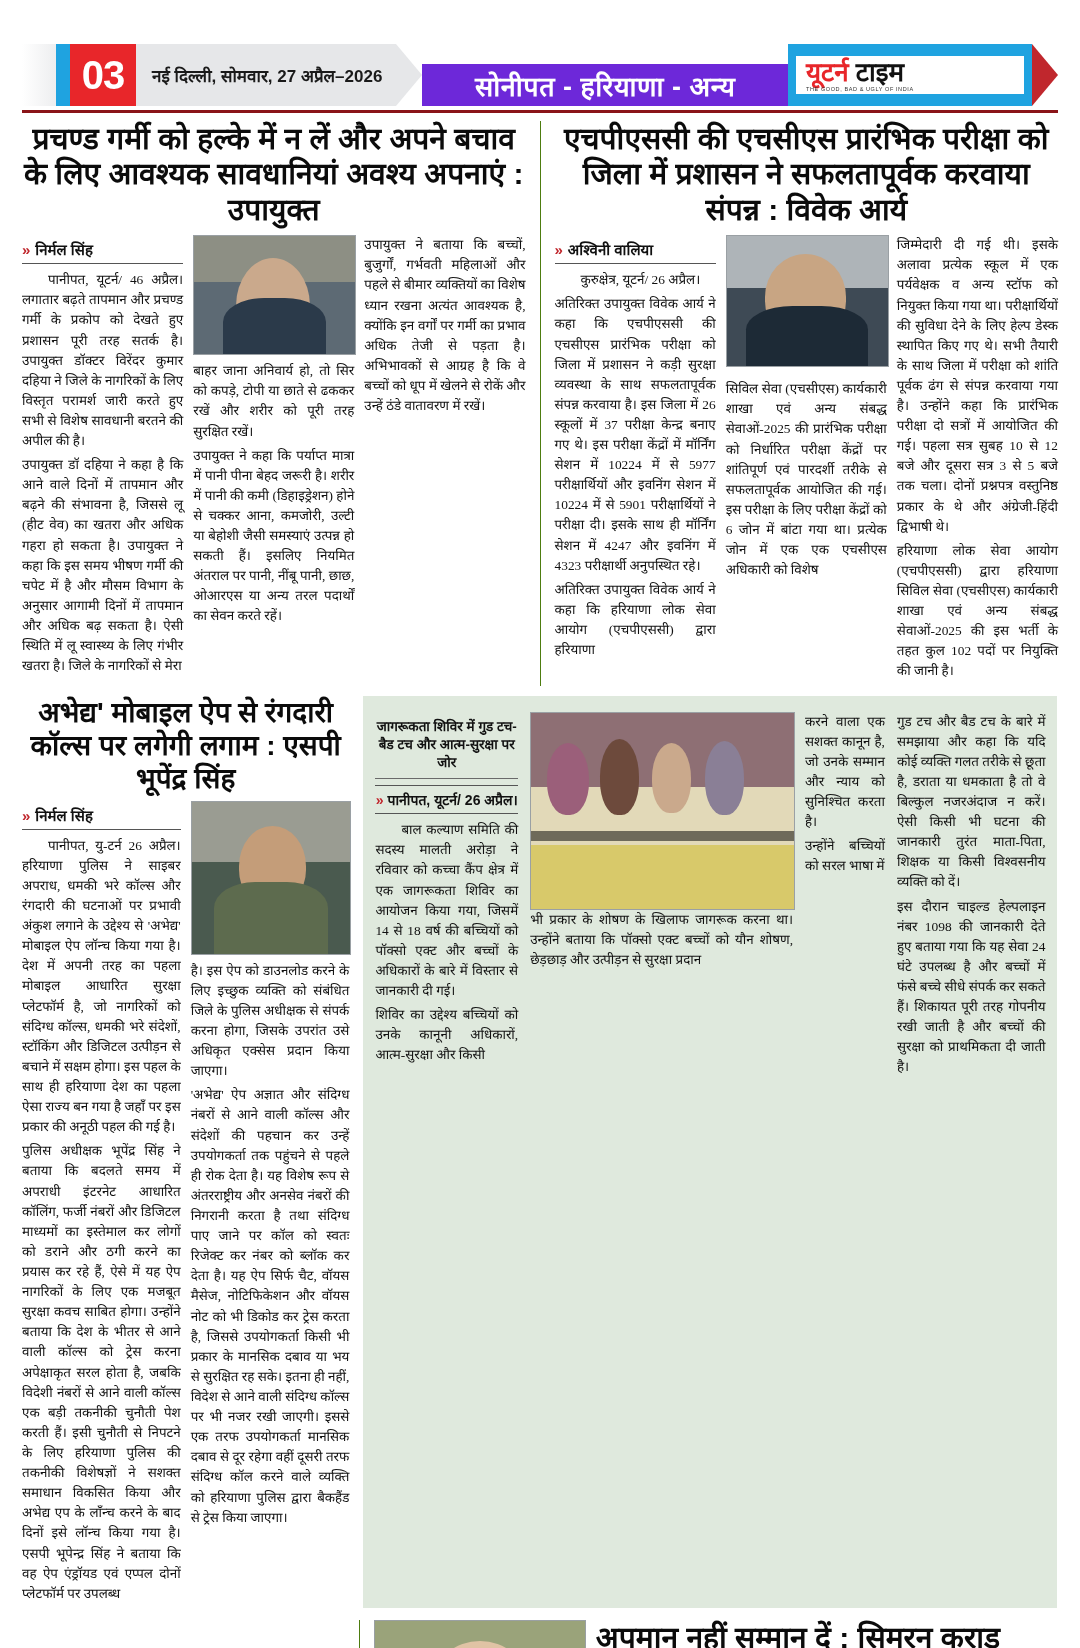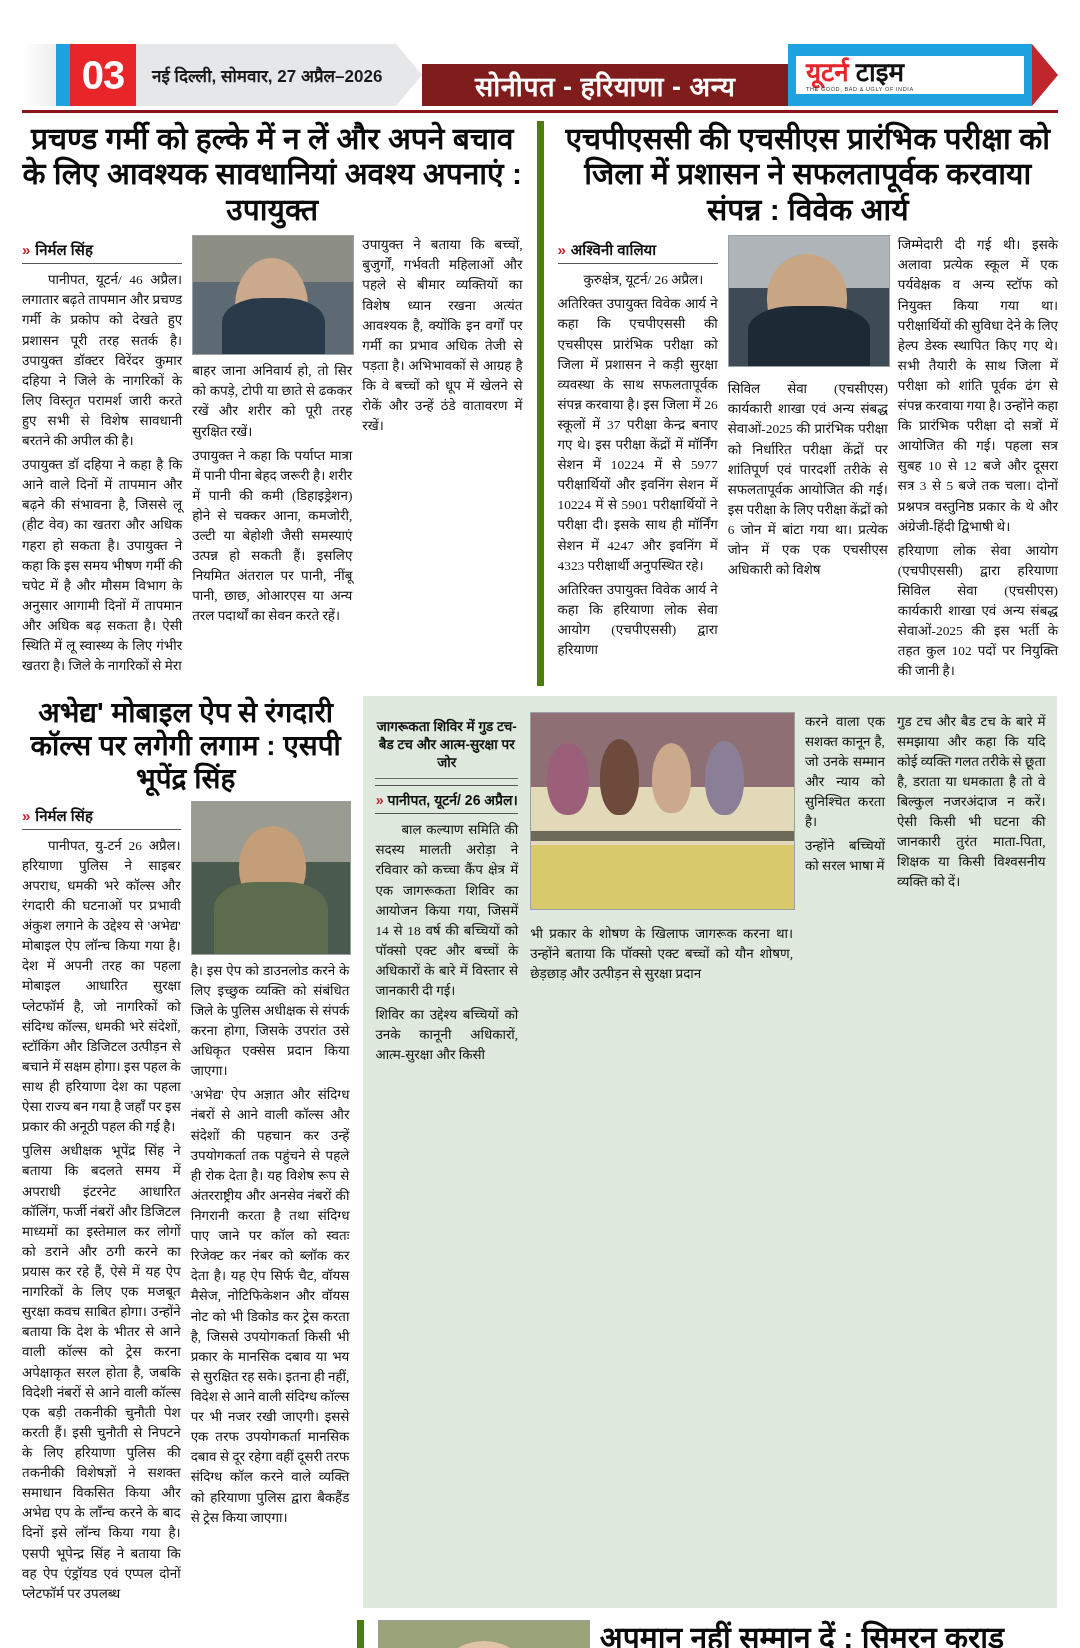--- a/index.html
+++ b/index.html
@@ -22,21 +22,21 @@
     font-family:"Liberation Sans","DejaVu Sans",sans-serif;font-weight:bold;font-size:40px;letter-spacing:-1px;
     position:relative;z-index:4;
   }
   .mh-pagebox::before{content:"";position:absolute;left:-14px;top:0;width:14px;height:100%;background:#1fa3e0;}
   .mh-date{
     flex:0 0 auto;background:#e6e7e9;display:flex;align-items:center;padding:0 14px 0 16px;
     font-family:"Liberation Sans","DejaVu Sans",sans-serif;font-weight:bold;font-size:17px;color:#1a1a1a;
   }
   .mh-arrow1{width:0;height:0;border-top:31px solid transparent;border-bottom:31px solid transparent;border-left:26px solid #e6e7e9;}
   .mh-edition{
-    flex:1;background:#7f1d1d;display:flex;align-items:center;justify-content:center;
+    flex:1;background:#6d28d9;display:flex;align-items:center;justify-content:center;
     color:#fff;font-family:"Liberation Sans","DejaVu Sans",sans-serif;font-weight:bold;font-size:27px;letter-spacing:.5px;margin-top:20px;
   }
   .mh-logo{
     flex:0 0 232px;background:#1fa3e0;display:flex;align-items:center;justify-content:center;padding:0 6px;
   }
   .mh-logo-inner{background:#fff;border:2px solid #1fa3e0;padding:3px 10px 2px;text-align:left;width:100%;box-sizing:border-box;}
   .mh-logo-main{font-family:"Liberation Sans","DejaVu Sans",sans-serif;font-weight:bold;font-size:26px;line-height:1;white-space:nowrap;}
   .mh-logo-main .red{color:#e8262a;}
   .mh-logo-main .blk{color:#111;}
   .mh-logo-tag{font-family:"Liberation Sans","DejaVu Sans",sans-serif;font-size:5.5px;letter-spacing:.6px;color:#333;margin-top:1px;}
@@ -60,21 +60,21 @@
     padding:4px 0;border-top:1px solid #555;border-bottom:1px solid #555;margin:6px 0;text-align:center;
   }
   p.body{
     font-size:13.4px;line-height:1.5;text-align:justify;text-justify:inter-word;
     margin:0 0 4px 0;hyphens:auto;
   }
   p.body.first{text-indent:26px;}
   .photo{
     width:100%;background:#bfc3c6;position:relative;overflow:hidden;border:1px solid #9aa0a4;
   }
-  .vline{border-left:7px solid #4d7c0f;}
+  .vline{border-left:1px solid #4d7c0f;}
 
   
   .sec1{display:flex;gap:14px;margin-top:8px;}
   .sec1 .half{width:50%;}
   .sec1 .cols{display:flex;gap:10px;margin-top:8px;}
   .sec1 .c{width:33.33%;}
 
   
   .sec2{display:flex;gap:14px;margin-top:10px;}
   .sec2-left{width:31.6%;}
@@ -215,28 +215,29 @@
           <div class="photo" style="height:196px;background:#b8a9a0;">
             <div class="ph-band" style="top:0;height:74px;background:#8e6f74;"></div>
             <div class="ph-band" style="top:74px;height:58px;background:#e2d9b8;"></div>
             <div class="ph-band" style="top:132px;height:64px;background:#d8c96a;"></div>
             <div class="ph-person" style="left:6%;top:30px;width:16%;height:72px;background:#9b5f7a;"></div>
             <div class="ph-person" style="left:26%;top:26px;width:15%;height:76px;background:#6d4a3c;"></div>
             <div class="ph-person" style="left:46%;top:30px;width:15%;height:70px;background:#caa98c;"></div>
             <div class="ph-person" style="left:66%;top:28px;width:15%;height:74px;background:#8a7f96;"></div>
             <div class="ph-band" style="top:118px;height:10px;background:#6e6a5a;"></div>
           </div>
-          <p class="body" style="margin-top:14px;">भी प्रकार के शोषण के खिलाफ जागरूक करना था। उन्होंने बताया कि पॉक्सो एक्ट बच्चों को यौन शोषण, छेड़छाड़ और उत्पीड़न से सुरक्षा प्रदान</p>
+          <p class="body" style="margin-top:0;">भी प्रकार के शोषण के खिलाफ जागरूक करना था। उन्होंने बताया कि पॉक्सो एक्ट बच्चों को यौन शोषण, छेड़छाड़ और उत्पीड़न से सुरक्षा प्रदान</p>
         </div>
         <div class="c4" style="width:14%;">
           <p class="body">करने वाला एक सशक्त कानून है, जो उनके सम्मान और न्याय को सुनिश्चित करता है।</p>
           <p class="body">उन्होंने बच्चियों को सरल भाषा में</p>
         </div>
         <div class="c4" style="width:26%;">
           <p class="body">गुड टच और बैड टच के बारे में समझाया और कहा कि यदि कोई व्यक्ति गलत तरीके से छूता है, डराता या धमकाता है तो वे बिल्कुल नजरअंदाज न करें। ऐसी किसी भी घटना की जानकारी तुरंत माता-पिता, शिक्षक या किसी विश्वसनीय व्यक्ति को दें।</p>
+          <p class="body">इस दौरान चाइल्ड हेल्पलाइन नंबर 1098 की जानकारी देते हुए बताया गया कि यह सेवा 24 घंटे उपलब्ध है और बच्चों में फंसे बच्चे सीधे संपर्क कर सकते हैं। शिकायत पूरी तरह गोपनीय रखी जाती है और बच्चों की सुरक्षा को प्राथमिकता दी जाती है।</p>
         </div>
       </div>
     </div>
   </div>
 
   <div class="sec3">
 
     <div class="sec3-left">
       <div class="cols">
         <div class="c"></div>

